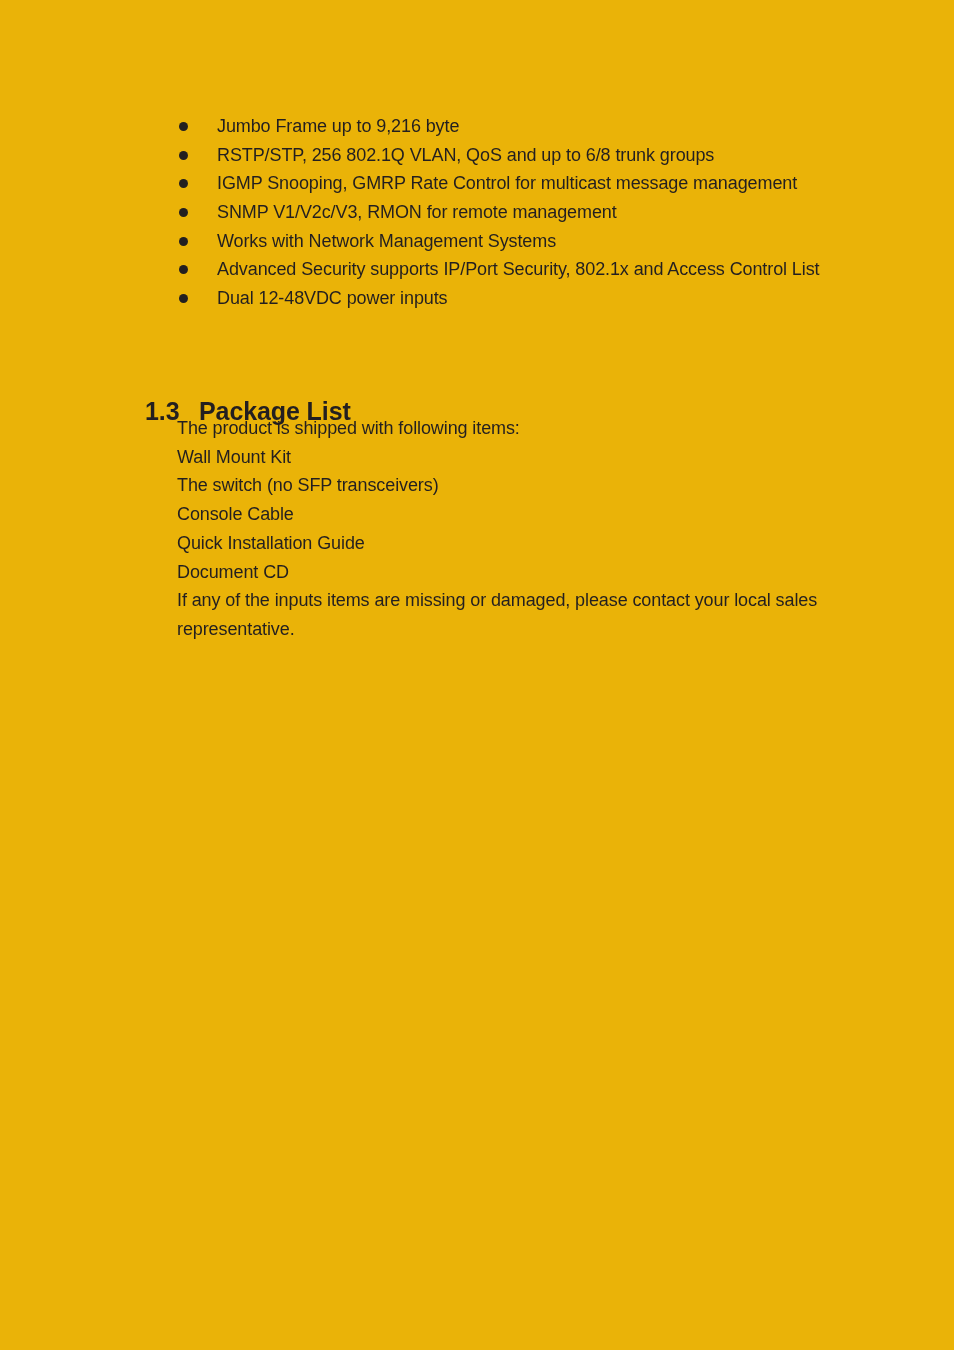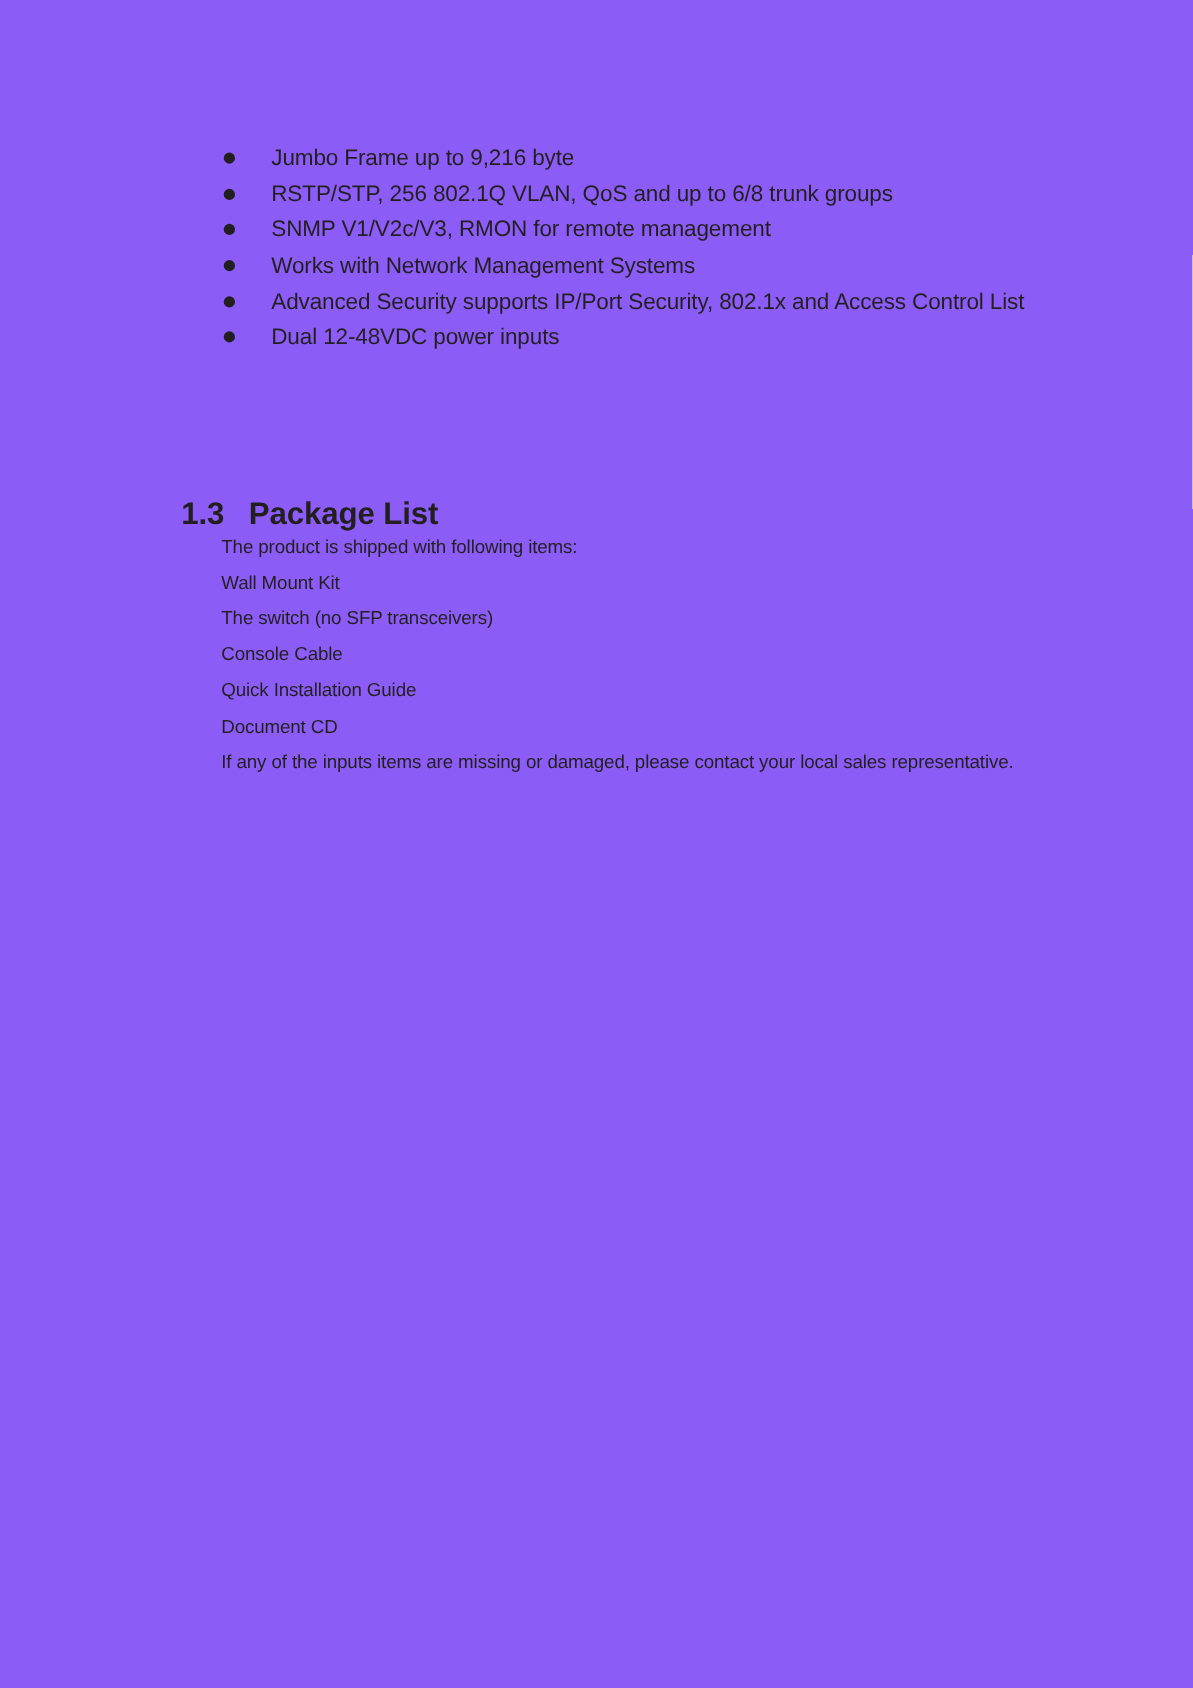--- a/index.html
+++ b/index.html
@@ -13,21 +13,21 @@
     height: 1350px;
     position: relative;
     font-family: "Liberation Sans", "DejaVu Sans", sans-serif;
     color: #231f20;
     -webkit-font-smoothing: antialiased;
   }
 
   .page {
     position: absolute;
     inset: 0;
-    background: #8b5cf6;
+    background: #eab308;
     overflow: hidden;
   }
 
   
   .feature-list {
     position: absolute;
     top: 112px;
     left: 178px;
     width: 700px;
     list-style: none;
@@ -72,24 +72,24 @@
     display: inline-block;
     width: 54px;
   }
   .section-heading .sec-title {
     display: inline-block;
   }
 
   
   .package-body {
     position: absolute;
-    top: 424px;
+    top: 414px;
     left: 177px;
     width: 652px;
-    font-size: 15px;
+    font-size: 18px;
     line-height: 28.7px;
     letter-spacing: -0.1px;
   }
   .body-line {
     display: block;
     white-space: nowrap;
   }
   .body-para {
     display: block;
     white-space: normal;
@@ -101,20 +101,24 @@
 <div class="page">
 
   <ul class="feature-list">
     <li class="feature-item">
       <span class="feature-bullet"></span>
       <span class="feature-text">Jumbo Frame up to 9,216 byte</span>
     </li>
     <li class="feature-item">
       <span class="feature-bullet"></span>
       <span class="feature-text">RSTP/STP, 256 802.1Q VLAN, QoS and up to 6/8 trunk groups</span>
+    </li>
+    <li class="feature-item">
+      <span class="feature-bullet"></span>
+      <span class="feature-text">IGMP Snooping, GMRP Rate Control for multicast message management</span>
     </li>
     <li class="feature-item">
       <span class="feature-bullet"></span>
       <span class="feature-text">SNMP V1/V2c/V3, RMON for remote management</span>
     </li>
     <li class="feature-item">
       <span class="feature-bullet"></span>
       <span class="feature-text">Works with Network Management Systems</span>
     </li>
     <li class="feature-item">

